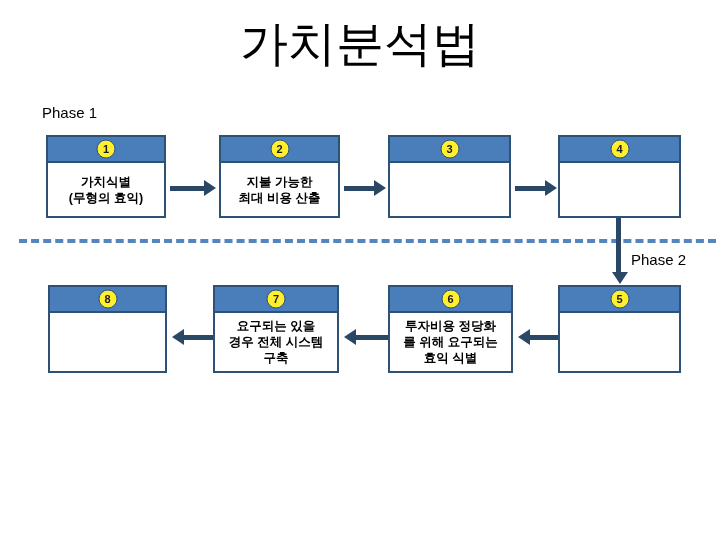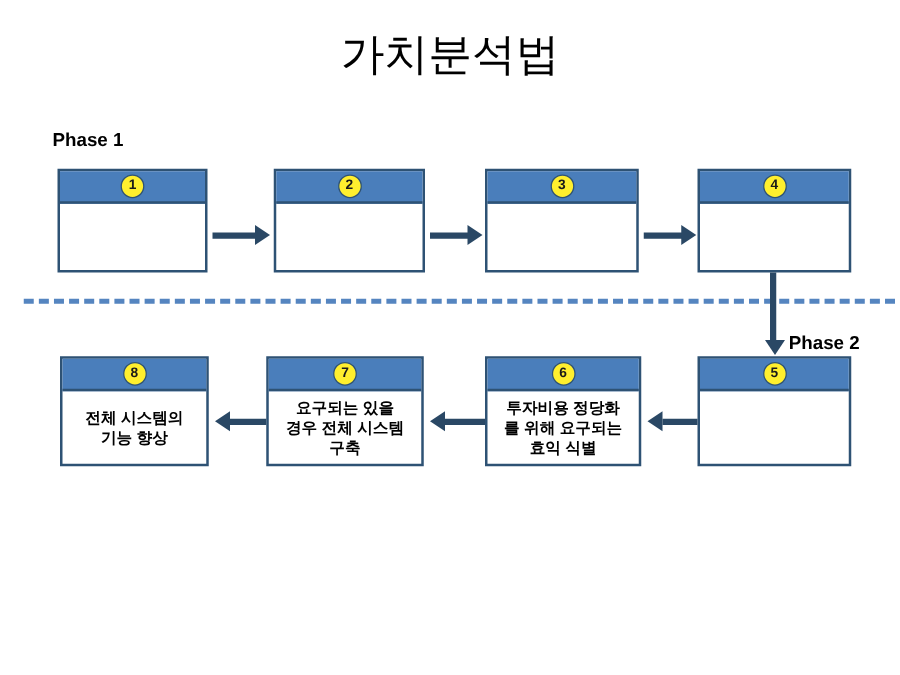--- a/index.html
+++ b/index.html
@@ -20,39 +20,39 @@
     background: #ffffff;
   }
 
   
   #title {
     position: absolute;
     left: 0;
     top: 16px;
     width: 720px;
     text-align: center;
-    font-size: 35px;
+    font-size: 48px;
     line-height: 56px;
     color: #000000;
     font-weight: 400;
     letter-spacing: 0px;
     white-space: nowrap;
   }
 
   
   .phase-label {
     position: absolute;
     font-size: 15px;
-    font-weight: 700;
+    font-weight: 400;
     color: #000000;
     line-height: 18px;
     white-space: nowrap;
   }
   #phase1-label { left: 42px; top: 104px; }
-  #phase2-label { left: 631px; top: 266px; }
+  #phase2-label { left: 631px; top: 251px; }
 
   
   #phase-divider {
     position: absolute;
     left: 19px;
     top: 239px;
     width: 697px;
     height: 0px;
     border-top: 4px dashed #5585c0;
   }
@@ -172,25 +172,33 @@
 <div id="slide">
 
   <div id="title">가치분석법</div>
 
   <div id="phase1-label" class="phase-label">Phase 1</div>
 
   <div id="box-1" class="pbox">
     <div class="pbox-header">
       <div class="pbox-badge">1</div>
     </div>
+    <div class="pbox-body">
+      <span>가치식별
+(무형의 효익)</span>
+    </div>
   </div>
 
   <div id="box-2" class="pbox">
     <div class="pbox-header">
       <div class="pbox-badge">2</div>
+    </div>
+    <div class="pbox-body">
+      <span>지불 가능한
+최대 비용 산출</span>
     </div>
   </div>
 
   <div id="box-3" class="pbox">
     <div class="pbox-header">
       <div class="pbox-badge">3</div>
     </div>
   </div>
 
   <div id="box-4" class="pbox">
@@ -211,24 +219,20 @@
   <div id="phase-divider"></div>
 
   <div id="phase2-label" class="phase-label">Phase 2</div>
 
   <div id="arr-4-5-v" class="arrow-v"></div>
   <div id="arr-4-5-head" class="arrow-head arrow-head-down"></div>
 
   <div id="box-8" class="pbox">
     <div class="pbox-header">
       <div class="pbox-badge">8</div>
-    </div>
-    <div class="pbox-body">
-      <span>전체 시스템의
-기능 향상</span>
     </div>
   </div>
 
   <div id="box-7" class="pbox">
     <div class="pbox-header">
       <div class="pbox-badge">7</div>
     </div>
     <div class="pbox-body">
       <span>요구되는 있을
 경우 전체 시스템

